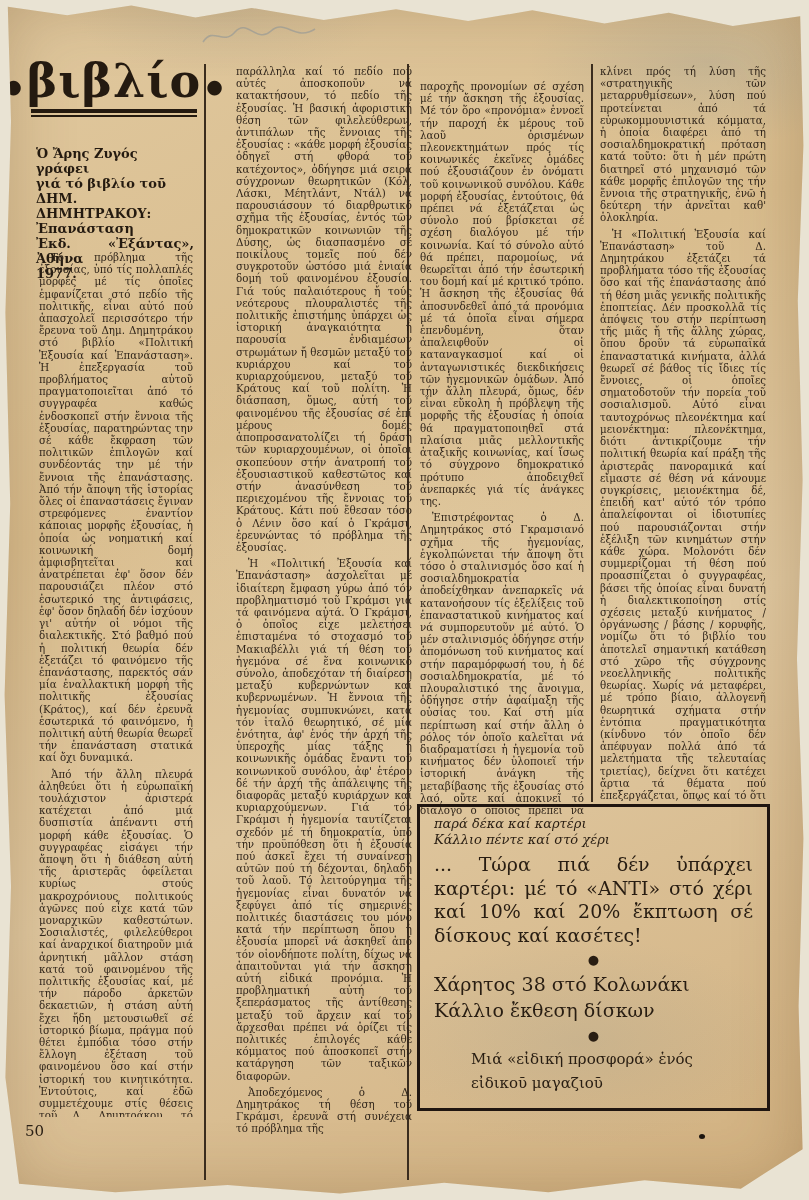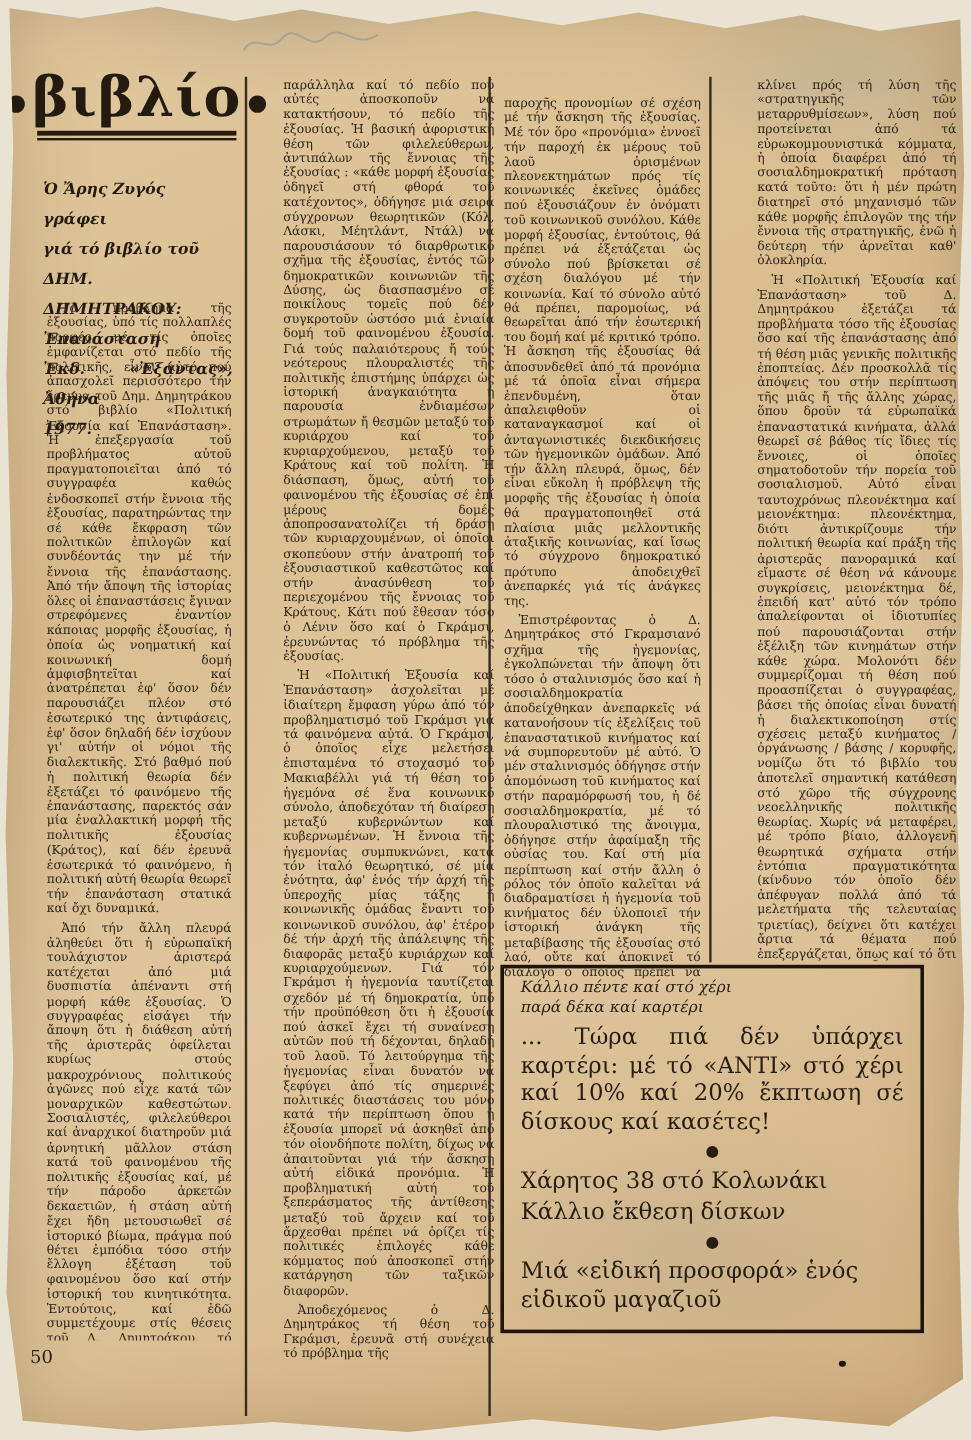--- a/index.html
+++ b/index.html
@@ -24,45 +24,45 @@
       92% 99.3%, 80% 98.6%, 68% 99.6%, 55% 98.8%, 42% 99.7%, 28% 99.0%, 14% 99.6%, 2% 98.9%,
       0.3% 90%, 1.0% 74%, 0.2% 58%, 0.9% 42%, 0.3% 26%, 1.0% 10%);
   }
   .masthead{position:absolute;left:28px;top:56px;width:166px;text-align:center;color:#241a10;}
   .mast-line{display:flex;align-items:center;justify-content:center;gap:5px;}
   .mast-title{font-size:46px;font-weight:bold;letter-spacing:1px;line-height:1;}
   .mast-dot{font-size:19px;line-height:1;padding-top:10px;}
   .mast-underline{margin-top:5px;height:8px;border-top:4px solid #241a10;border-bottom:2px solid #241a10;box-sizing:border-box;}
 
   .byline{position:absolute;left:33px;top:144px;width:158px;font-weight:bold;
-    font-size:13px;line-height:25px;color:#241a10;font-style:italic;}
+    font-size:13px;line-height:15px;color:#241a10;}
   .byline .jl{text-align:justify;text-align-last:justify;}
 
   .col{position:absolute;text-align:justify;color:#30251a;font-size:10.3px;
        line-height:12.2px;overflow:hidden;word-spacing:0.2px;}
   .col p{margin:0;text-indent:12px;}
   .col p + p{margin-top:4px;}
   .cont p:first-child{text-indent:0;}
   #colA{left:36px;top:249px;width:154px;height:866px;}
   #colB{left:213px;top:63px;width:176px;height:1112px;margin-left:20px;}
   #colC{left:417px;top:78px;width:164px;height:736px;}
-  #colD{left:628px;top:63px;width:166px;height:736px;}
+  #colD{left:597px;top:63px;width:166px;height:736px;}
 
   .vrule{position:absolute;width:1.6px;background:#3a2c1e;}
   #ruleAB{left:201px;top:62px;height:1116px;}
   #ruleBC{left:404px;top:62px;height:1116px;}
   #ruleCD{left:588px;top:62px;height:738px;}
 
   .adbox{position:absolute;left:414px;top:802px;width:353px;height:307px;
     border:3px solid #1f1510;box-sizing:border-box;padding:9px 14px 8px 14px;color:#281d12;}
   .motto{font-style:italic;font-size:13px;line-height:15.5px;}
   .headline{margin-top:6px;font-size:19px;line-height:23.5px;text-align:justify;}
   .adbullet{text-align:center;font-size:13px;line-height:13px;margin:6px 0 5px 0;}
   .address{font-size:19px;line-height:26px;}
-  .adfooter{font-size:19px;line-height:24px;margin-top:5px;}
+  .adfooter{font-size:15px;line-height:24px;margin-top:5px;margin-left:37px;}
 
   .pagenum{position:absolute;left:22px;top:1120px;font-size:15px;color:#2a2015;}
   .printdot{position:absolute;left:696px;top:1132px;width:6px;height:5px;
     background:#1d150e;border-radius:50%;}
   .handwriting{position:absolute;left:196px;top:20px;opacity:.45;}
 </style>
 </head>
 <body>
 
 <div class="paper">
@@ -106,22 +106,22 @@
       <p>παροχῆς προνομίων σέ σχέση μέ τήν ἄσκηση τῆς ἐξουσίας. Μέ τόν ὅρο «προνόμια» ἐννοεῖ τήν παροχή ἐκ μέρους τοῦ λαοῦ ὁρισμένων πλεονεκτημάτων πρός τίς κοινωνικές ἐκεῖνες ὁμάδες πού ἐξουσιάζουν ἐν ὀνόματι τοῦ κοινωνικοῦ συνόλου. Κάθε μορφή ἐξουσίας, ἐντούτοις, θά πρέπει νά ἐξετάζεται ὡς σύνολο πού βρίσκεται σέ σχέση διαλόγου μέ τήν κοινωνία. Καί τό σύνολο αὐτό θά πρέπει, παρομοίως, νά θεωρεῖται ἀπό τήν ἐσωτερική του δομή καί μέ κριτικό τρόπο. Ἡ ἄσκηση τῆς ἐξουσίας θά ἀποσυνδεθεῖ ἀπό τά προνόμια μέ τά ὁποῖα εἶναι σήμερα ἐπενδυμένη, ὅταν ἀπαλειφθοῦν οἱ καταναγκασμοί καί οἱ ἀνταγωνιστικές διεκδικήσεις τῶν ἡγεμονικῶν ὁμάδων. Ἀπό τήν ἄλλη πλευρά, ὅμως, δέν εἶναι εὔκολη ἡ πρόβλεψη τῆς μορφῆς τῆς ἐξουσίας ἡ ὁποία θά πραγματοποιηθεῖ στά πλαίσια μιᾶς μελλοντικῆς ἀταξικῆς κοινωνίας, καί ἴσως τό σύγχρονο δημοκρατικό πρότυπο ἀποδειχθεῖ ἀνεπαρκές γιά τίς ἀνάγκες της.</p>
       <p>Ἐπιστρέφοντας ὁ Δ. Δημητράκος στό Γκραμσιανό σχῆμα τῆς ἡγεμονίας, ἐγκολπώνεται τήν ἄποψη ὅτι τόσο ὁ σταλινισμός ὅσο καί ἡ σοσιαλδημοκρατία ἀποδείχθηκαν ἀνεπαρκεῖς νά κατανοήσουν τίς ἐξελίξεις τοῦ ἐπαναστατικοῦ κινήματος καί νά συμπορευτοῦν μέ αὐτό. Ὁ μέν σταλινισμός ὁδήγησε στήν ἀπομόνωση τοῦ κινήματος καί στήν παραμόρφωσή του, ἡ δέ σοσιαλδημοκρατία, μέ τό πλουραλιστικό της ἄνοιγμα, ὁδήγησε στήν ἀφαίμαξη τῆς οὐσίας του. Καί στή μία περίπτωση καί στήν ἄλλη ὁ ρόλος τόν ὁποῖο καλεῖται νά διαδραματίσει ἡ ἡγεμονία τοῦ κινήματος δέν ὑλοποιεῖ τήν ἱστορική ἀνάγκη τῆς μεταβίβασης τῆς ἐξουσίας στό λαό, οὔτε καί ἀποκινεῖ τό διάλογο ὁ ὁποῖος πρέπει νά διαμείβεται μεταξύ τοῦ ἄρχειν καί τοῦ ἄρχεσθαι. Ὁ συγγραφέας μᾶλλον</p>
     </div>
   <div class="col cont" id="colD">
       <p>κλίνει πρός τή λύση τῆς «στρατηγικῆς τῶν μεταρρυθμίσεων», λύση πού προτείνεται ἀπό τά εὐρωκομμουνιστικά κόμματα, ἡ ὁποία διαφέρει ἀπό τή σοσιαλδημοκρατική πρόταση κατά τοῦτο: ὅτι ἡ μέν πρώτη διατηρεῖ στό μηχανισμό τῶν κάθε μορφῆς ἐπιλογῶν της τήν ἔννοια τῆς στρατηγικῆς, ἐνῶ ἡ δεύτερη τήν ἀρνεῖται καθ' ὁλοκληρία.</p>
       <p>Ἡ «Πολιτική Ἐξουσία καί Ἐπανάσταση» τοῦ Δ. Δημητράκου ἐξετάζει τά προβλήματα τόσο τῆς ἐξουσίας ὅσο καί τῆς ἐπανάστασης ἀπό τή θέση μιᾶς γενικῆς πολιτικῆς ἐποπτείας. Δέν προσκολλᾶ τίς ἀπόψεις του στήν περίπτωση τῆς μιᾶς ἤ τῆς ἄλλης χώρας, ὅπου δροῦν τά εὐρωπαϊκά ἐπαναστατικά κινήματα, ἀλλά θεωρεῖ σέ βάθος τίς ἴδιες τίς ἔννοιες, οἱ ὁποῖες σηματοδοτοῦν τήν πορεία τοῦ σοσιαλισμοῦ. Αὐτό εἶναι ταυτοχρόνως πλεονέκτημα καί μειονέκτημα: πλεονέκτημα, διότι ἀντικρίζουμε τήν πολιτική θεωρία καί πράξη τῆς ἀριστερᾶς πανοραμικά καί εἴμαστε σέ θέση νά κάνουμε συγκρίσεις, μειονέκτημα δέ, ἐπειδή κατ' αὐτό τόν τρόπο ἀπαλείφονται οἱ ἰδιοτυπίες πού παρουσιάζονται στήν ἐξέλιξη τῶν κινημάτων στήν κάθε χώρα. Μολονότι δέν συμμερίζομαι τή θέση πού προασπίζεται ὁ συγγραφέας, βάσει τῆς ὁποίας εἶναι δυνατή ἡ διαλεκτικοποίηση στίς σχέσεις μεταξύ κινήματος / ὀργάνωσης / βάσης / κορυφῆς, νομίζω ὅτι τό βιβλίο του ἀποτελεῖ σημαντική κατάθεση στό χῶρο τῆς σύγχρονης νεοελληνικῆς πολιτικῆς θεωρίας. Χωρίς νά μεταφέρει, μέ τρόπο βίαιο, ἀλλογενῆ θεωρητικά σχήματα στήν ἐντόπια πραγματικότητα (κίνδυνο τόν ὁποῖο δέν ἀπέφυγαν πολλά ἀπό τά μελετήματα τῆς τελευταίας τριετίας), δείχνει ὅτι κατέχει ἄρτια τά θέματα πού ἐπεξεργάζεται, ὅπως καί τό ὅτι οἱ κρίσεις του εἶναι σαφεῖς, ἐμπεριστατωμένες καί ἀπρόσκοπτα ἀντιληπτές.</p>
     </div>
 
   <div class="adbox">
     <div class="motto">
+      <div>παρά δέκα καί καρτέρι</div>
       <div>Κάλλιο πέντε καί στό χέρι</div>
-      <div>παρά δέκα καί καρτέρι</div>
     </div>
     <div class="headline">... Τώρα πιά δέν ὑπάρχει καρτέρι: μέ τό «ΑΝΤΙ» στό χέρι καί 10% καί 20% ἔκπτωση σέ δίσκους καί κασέτες!</div>
     <div class="adbullet">●</div>
     <div class="address">
       <div>Χάρητος 38 στό Κολωνάκι</div>
       <div>Κάλλιο ἔκθεση δίσκων</div>
     </div>
     <div class="adbullet">●</div>
     <div class="adfooter">Μιά «εἰδική προσφορά» ἑνός εἰδικοῦ μαγαζιοῦ</div>
   </div>

